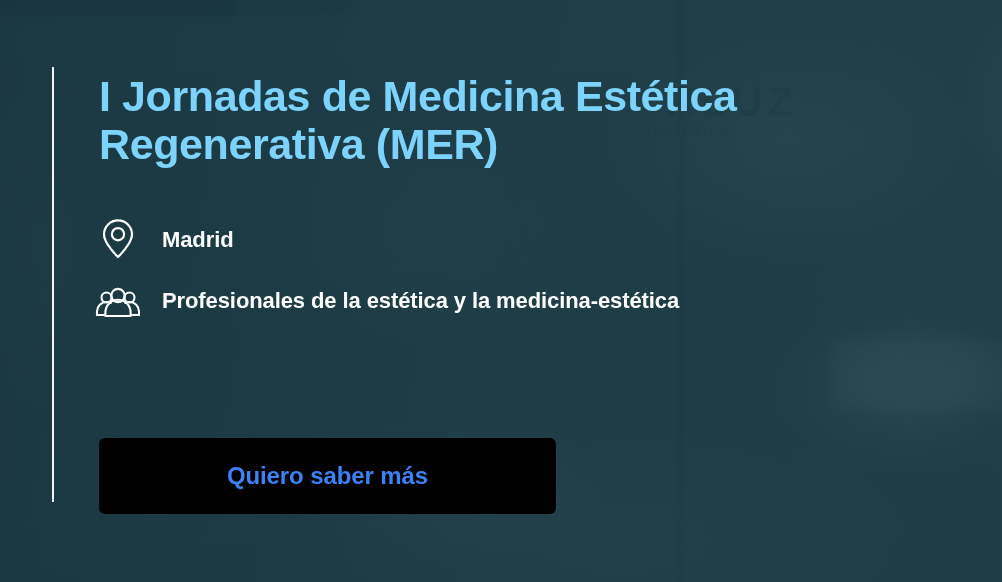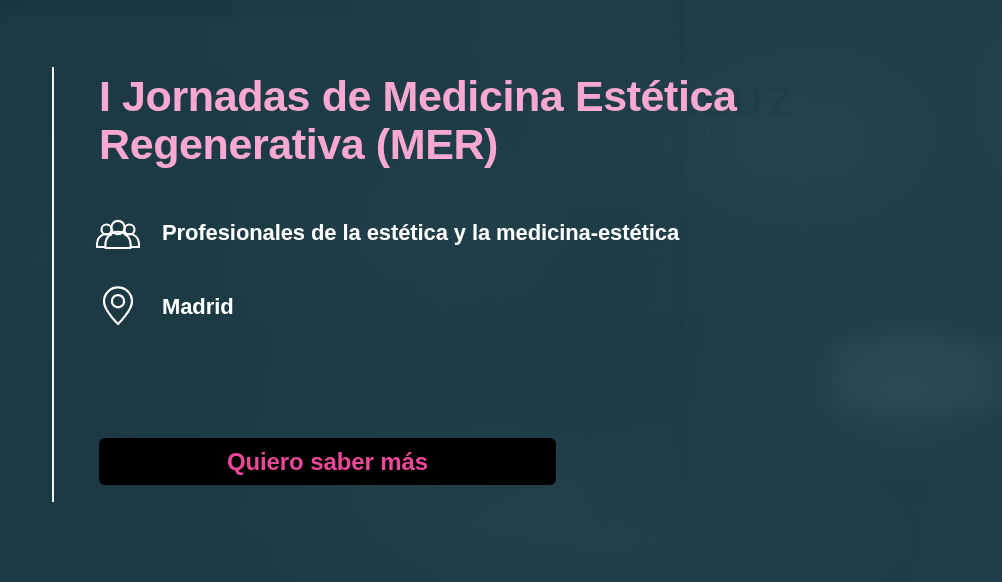--- a/index.html
+++ b/index.html
@@ -124,21 +124,21 @@
     height: 435px;
     background: #ffffff;
     opacity: .95;
   }
   .headline {
     position: absolute;
     left: 99px;
     top: 72px;
     width: 700px;
     margin: 0;
-    color: #f9a8d4;
+    color: #7dd3fc;
     font-size: 43px;
     font-weight: 700;
     line-height: 48px;
     letter-spacing: -.4px;
   }
 
   .facts {
     position: absolute;
     left: 93px;
     top: 214px;
@@ -169,25 +169,25 @@
     padding-top: 2px;
   }
   .fact.loc  .fact-text,
   .fact.date .fact-text { padding-top: 0; }
 
   .cta {
     position: absolute;
     left: 99px;
     top: 438px;
     width: 457px;
-    height: 47px;
+    height: 76px;
     background: #000000;
     border: none;
     border-radius: 6px;
-    color: #ec4899;
+    color: #3b82f6;
     font-family: "Liberation Sans", "DejaVu Sans", sans-serif;
     font-size: 24px;
     font-weight: 700;
     letter-spacing: -.1px;
     cursor: pointer;
     display: flex;
     align-items: center;
     justify-content: center;
     padding: 16px;
   }
@@ -211,51 +211,51 @@
   <div class="overlay-grad"></div>
 
   <div class="content">
 
     <div class="rule"></div>
 
     <h1 class="headline">I Jornadas de Medicina Estética Regenerativa (MER)</h1>
 
     <div class="facts">
 
-      <div class="fact audience">
-        <span class="fact-icon">
-          <svg width="50" height="50" viewBox="0 0 50 50" fill="none" stroke="#ffffff" stroke-width="2.1" stroke-linecap="round" stroke-linejoin="round">
-
-            <circle cx="13.5" cy="15.5" r="5"></circle>
-
-            <path d="M4 33 v-3.5 a9.5 9.5 0 0 1 9.5 -9.5 a9.5 9.5 0 0 1 4.2 1"></path>
-            <path d="M4 33 h8"></path>
-
-            <circle cx="36.5" cy="15.5" r="5"></circle>
-
-            <path d="M46 33 v-3.5 a9.5 9.5 0 0 0 -9.5 -9.5 a9.5 9.5 0 0 0 -4.2 1"></path>
-            <path d="M46 33 h-8"></path>
-
-            <circle cx="25" cy="13.5" r="6.6"></circle>
-
-            <path d="M12.4 34 v-3.6 a12.6 12.6 0 0 1 25.2 0 V34 Z"></path>
-          </svg>
-        </span>
-        <span class="fact-text">Profesionales de la estética y la medicina-estética</span>
-      </div>
-
       <div class="fact loc">
         <span class="fact-icon">
           <svg width="50" height="50" viewBox="0 0 50 50" fill="none" stroke="#ffffff" stroke-width="2.2" stroke-linecap="round" stroke-linejoin="round">
             <path d="M25 43 C25 43 39 29.5 39 20.4 A14 14 0 0 0 11 20.4 C11 29.5 25 43 25 43 Z"></path>
             <circle cx="25" cy="20.2" r="6.1"></circle>
           </svg>
         </span>
         <span class="fact-text">Madrid</span>
       </div>
 
+      <div class="fact audience">
+        <span class="fact-icon">
+          <svg width="50" height="50" viewBox="0 0 50 50" fill="none" stroke="#ffffff" stroke-width="2.1" stroke-linecap="round" stroke-linejoin="round">
+
+            <circle cx="13.5" cy="15.5" r="5"></circle>
+
+            <path d="M4 33 v-3.5 a9.5 9.5 0 0 1 9.5 -9.5 a9.5 9.5 0 0 1 4.2 1"></path>
+            <path d="M4 33 h8"></path>
+
+            <circle cx="36.5" cy="15.5" r="5"></circle>
+
+            <path d="M46 33 v-3.5 a9.5 9.5 0 0 0 -9.5 -9.5 a9.5 9.5 0 0 0 -4.2 1"></path>
+            <path d="M46 33 h-8"></path>
+
+            <circle cx="25" cy="13.5" r="6.6"></circle>
+
+            <path d="M12.4 34 v-3.6 a12.6 12.6 0 0 1 25.2 0 V34 Z"></path>
+          </svg>
+        </span>
+        <span class="fact-text">Profesionales de la estética y la medicina-estética</span>
+      </div>
+
 
     </div>
 
     <button class="cta" type="button">Quiero saber más</button>
 
   </div>
 </div>
 
 </body></html>

